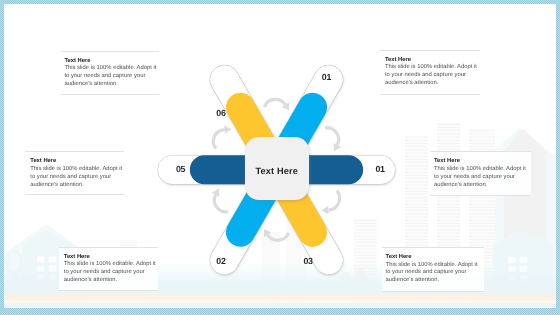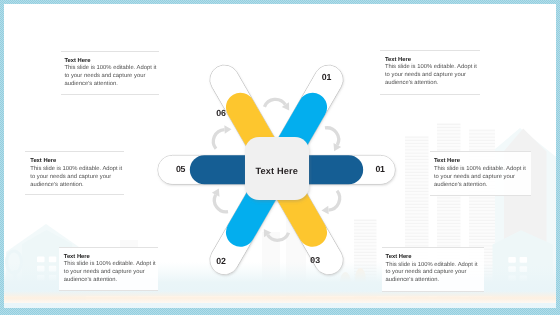--- a/index.html
+++ b/index.html
@@ -214,21 +214,21 @@
         <div class="inner" style="padding-left:4px;height:42.79999999999998px">
           <div class="h">Text Here</div>
           <div class="p">This slide is 100% editable. Adopt it to your needs and capture your audience's attention.</div>
         </div>
         <div class="rule"></div>
       </div>
     </div>
   <div id="labels">
       <div class="num" style="left: 326.4px; top: 76.9px;">01</div>
       <div class="num" style="left: 380px; top: 168.8px;">01</div>
-      <div class="num" style="left: 315px; top: 260.6px; font-family: Liberation Mono, monospace;">03</div>
+      <div class="num" style="left: 308px; top: 260.6px;">03</div>
       <div class="num" style="left: 220.9px; top: 260.6px;">02</div>
       <div class="num" style="left: 167.5px; top: 168.6px; padding-left: 26px;">05</div>
       <div class="num" style="left: 220.9px; top: 76.9px; margin-top: 36px;">06</div>
     </div>
   <div id="centerlabel">Text Here</div>
   <div class="edge edge-top dotted"></div>
   <div class="edge edge-bottom dotted"></div>
   <div class="edge edge-left dotted"></div>
   <div class="edge edge-right dotted"></div>
 </div>

